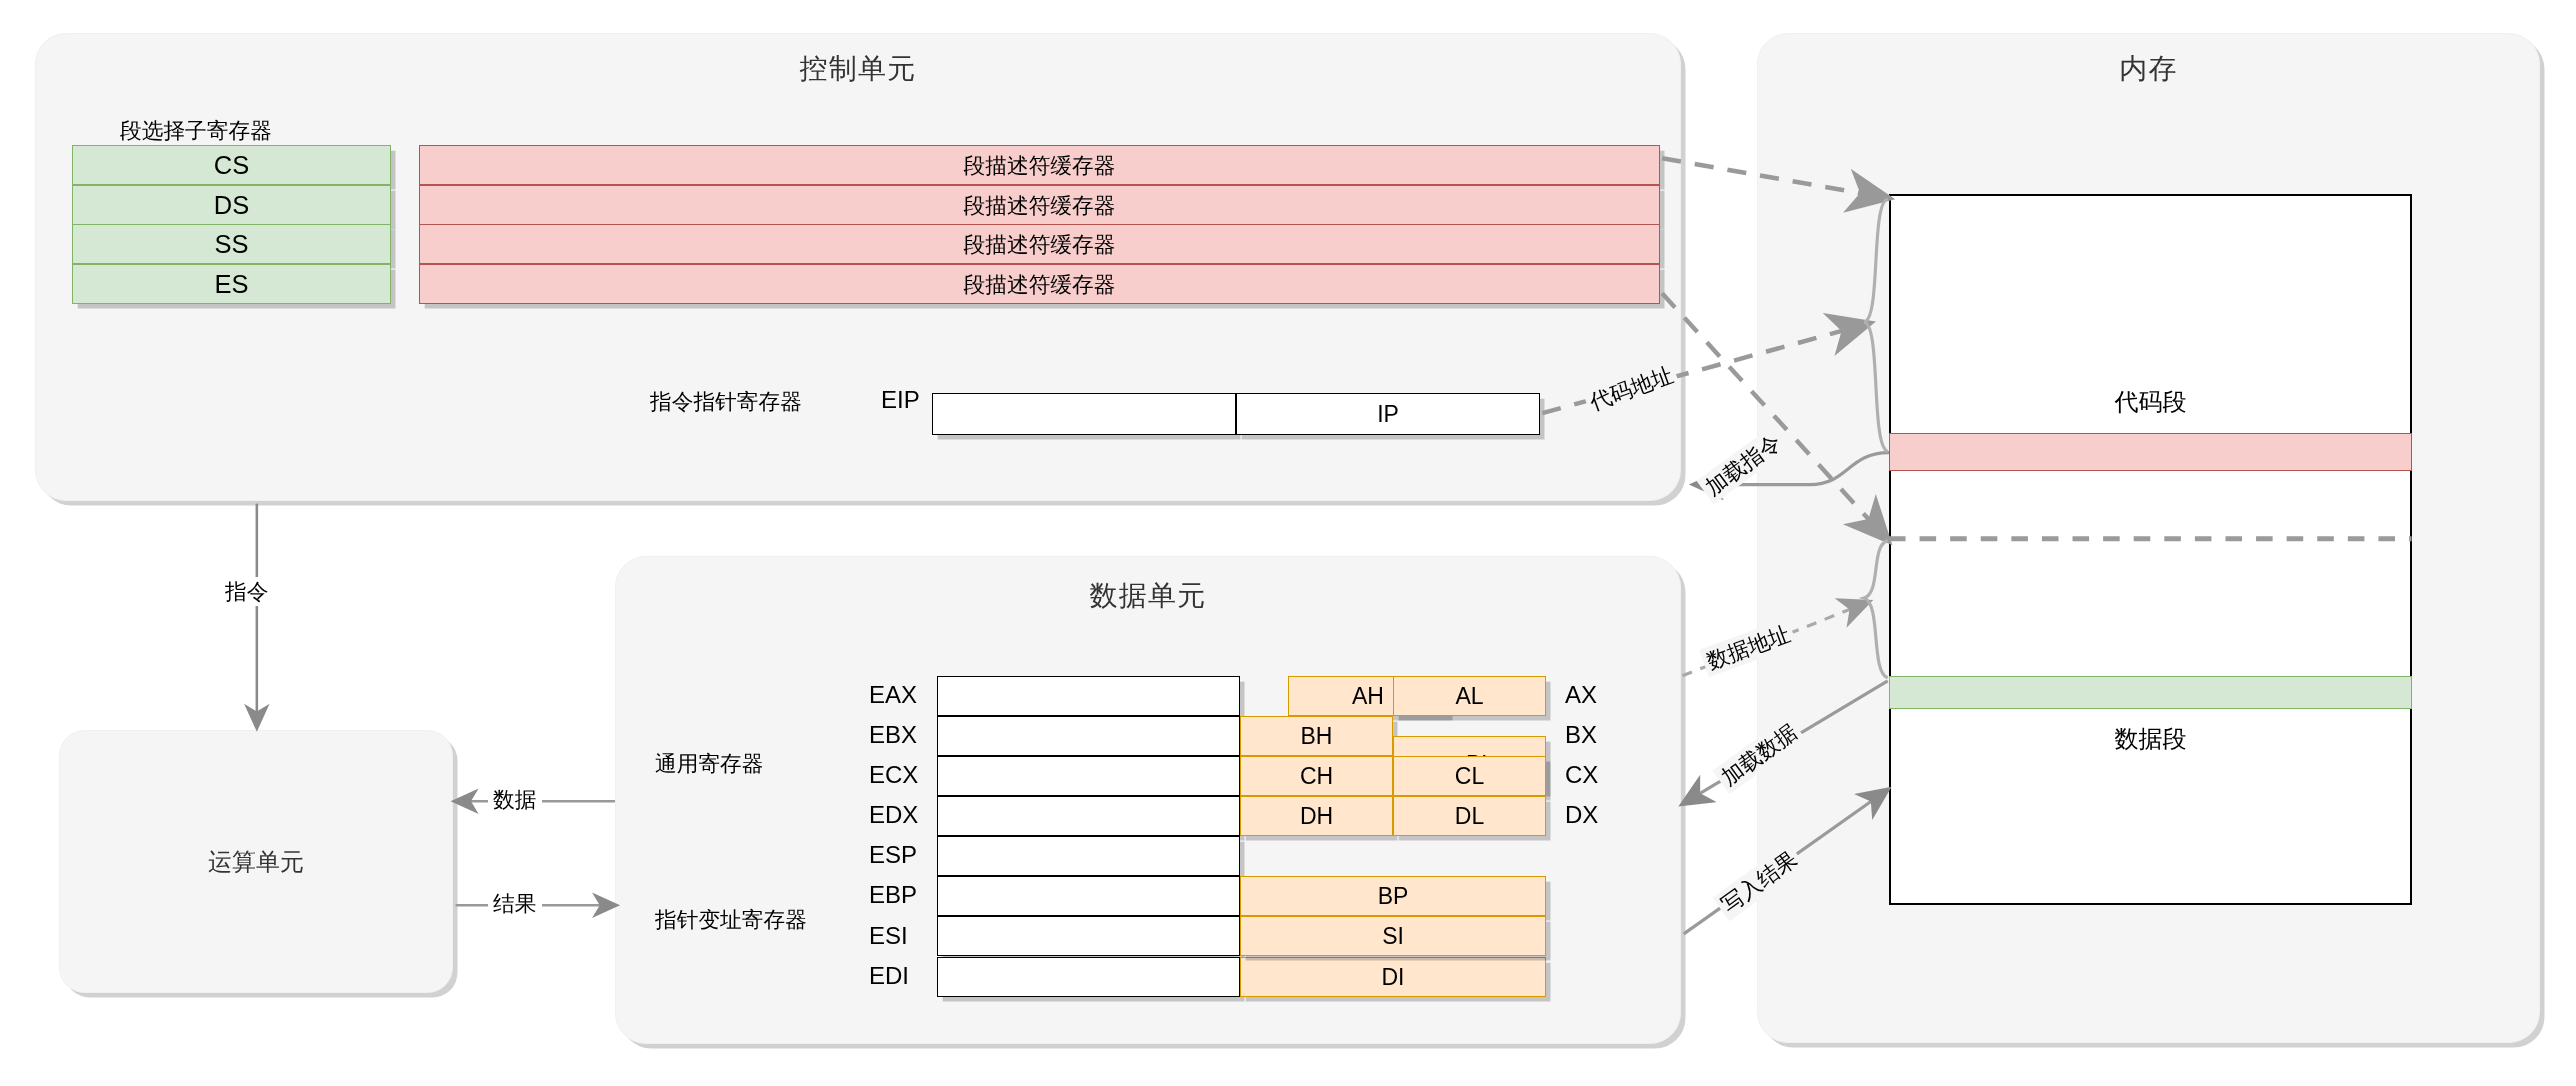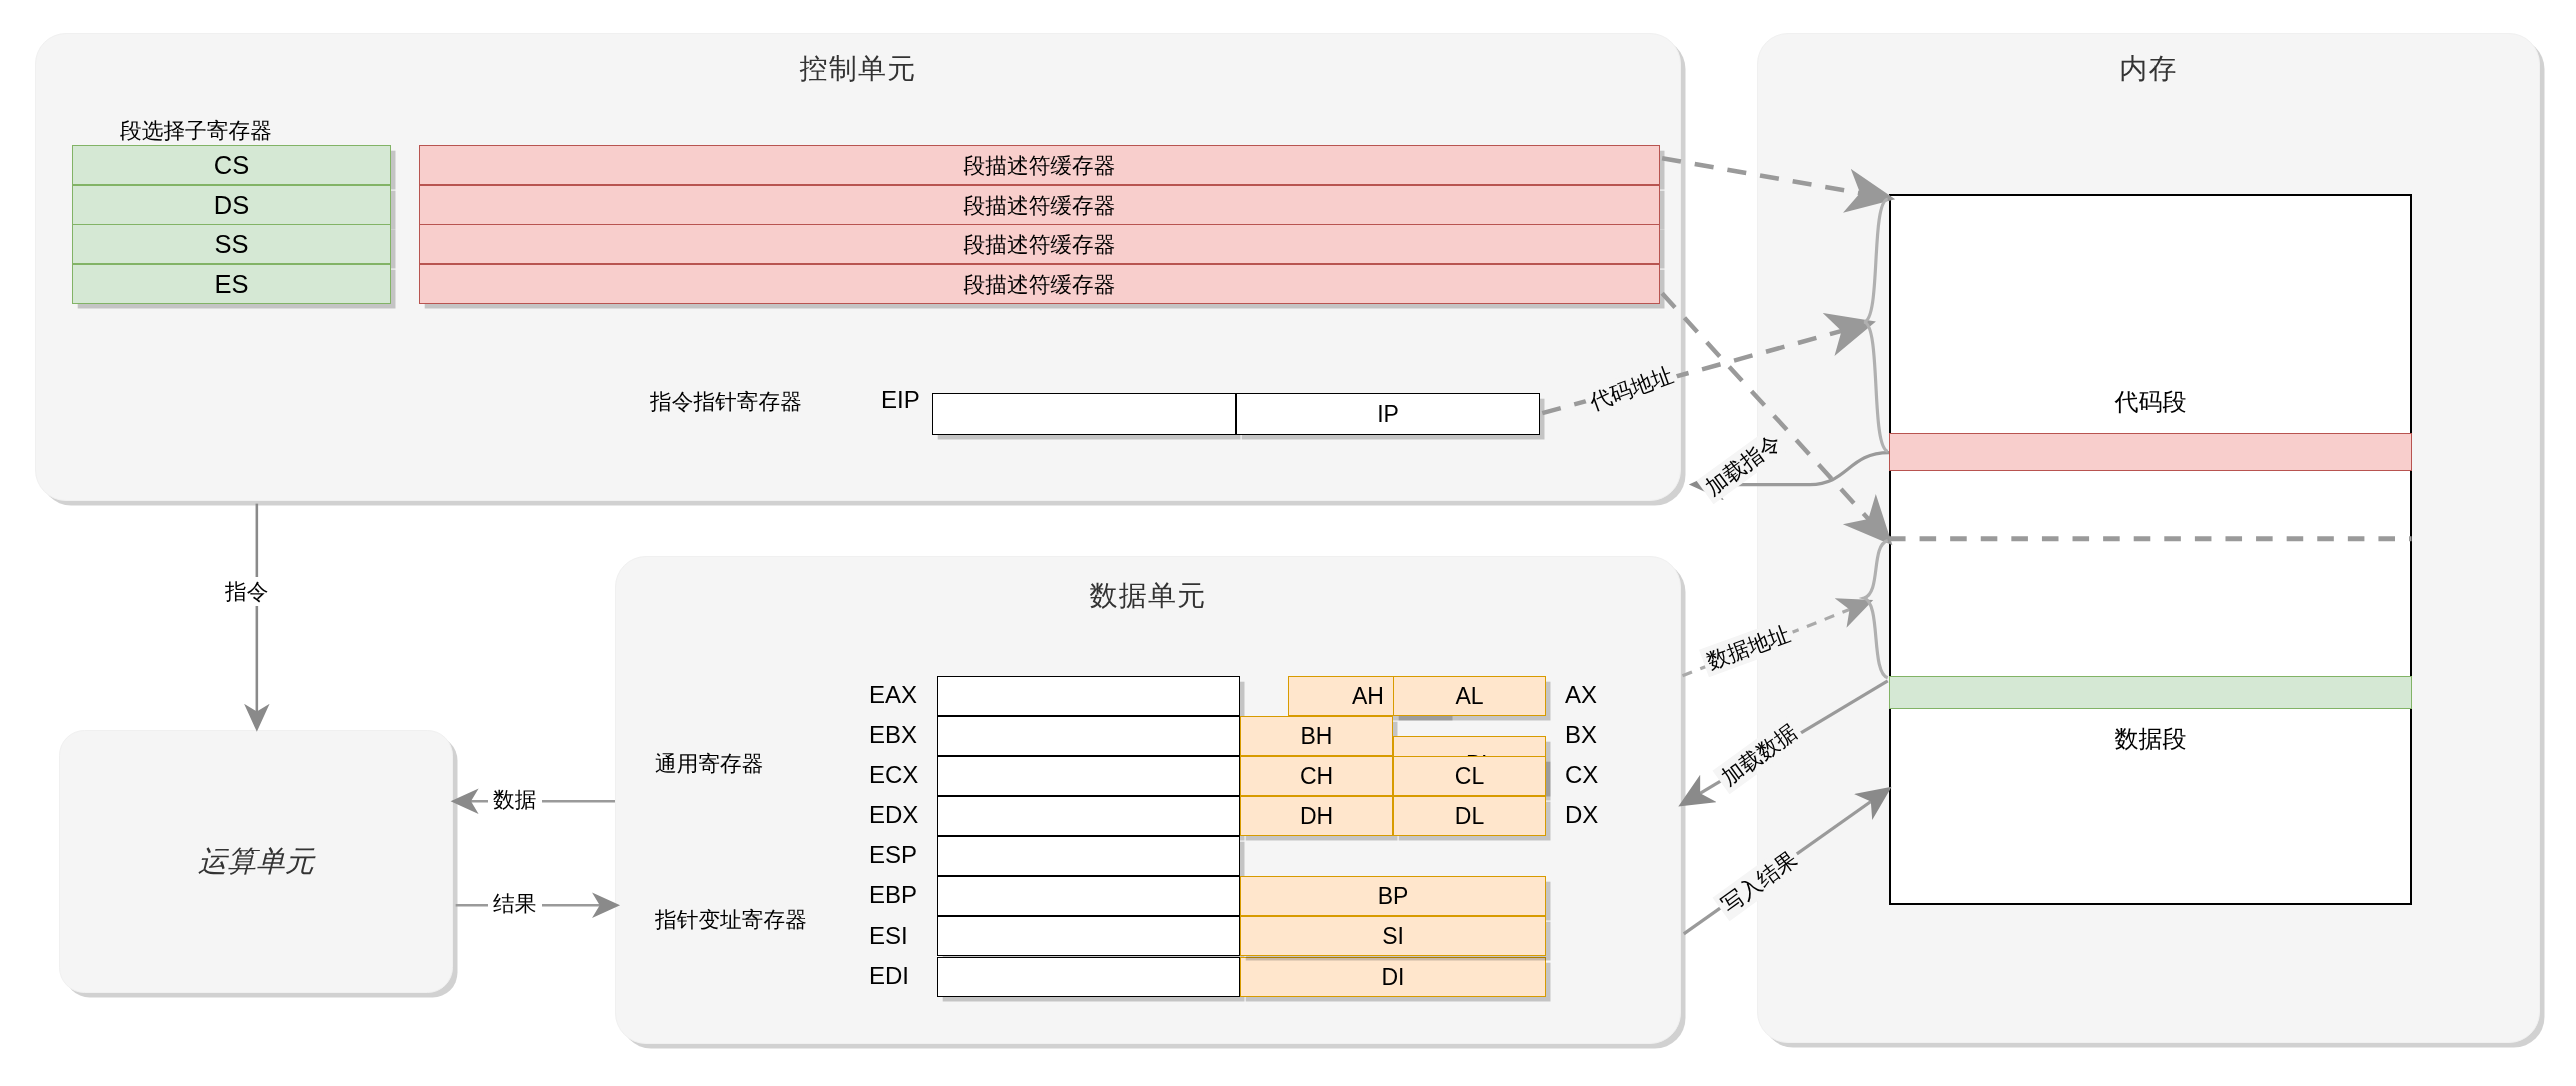--- a/index.html
+++ b/index.html
@@ -94,21 +94,21 @@
   <div class="lbl lbl-cn" style="left:650px;top:387px;">指令指针寄存器</div>
   <div class="lbl lbl-reg" style="left:881px;top:386px;">EIP</div>
   <div class="box white-cell shadowed" style="left:932px;top:393px;width:304px;height:42px;"></div>
   <div class="box white-cell shadowed" style="left:1236px;top:393px;width:304px;height:42px;">
     <span>IP</span>
   </div>
 
   <div class="panel" style="left:59px;top:730px;width:394px;height:263px;border-radius:25.5px;">
   </div>
   <div class="box" style="left:59px;top:730px;width:394px;height:263px;">
-    <span style="font-size:29px;color:#333;font-style:italic;">运算单元</span>
+    <span style="font-size:24px;color:#333;">运算单元</span>
   </div>
 
   <div class="panel" style="left:615px;top:556px;width:1066px;height:488px;">
   </div>
   <div class="panel-title" style="left:615px;top:577px;width:1066px;">数据单元</div>
 
   <div class="lbl lbl-cn" style="left:655px;top:749px;">通用寄存器</div>
   <div class="lbl lbl-cn" style="left:655px;top:905px;">指针变址寄存器</div>
 
   <div class="lbl lbl-reg" style="left:869px;top:681px;">EAX</div>

